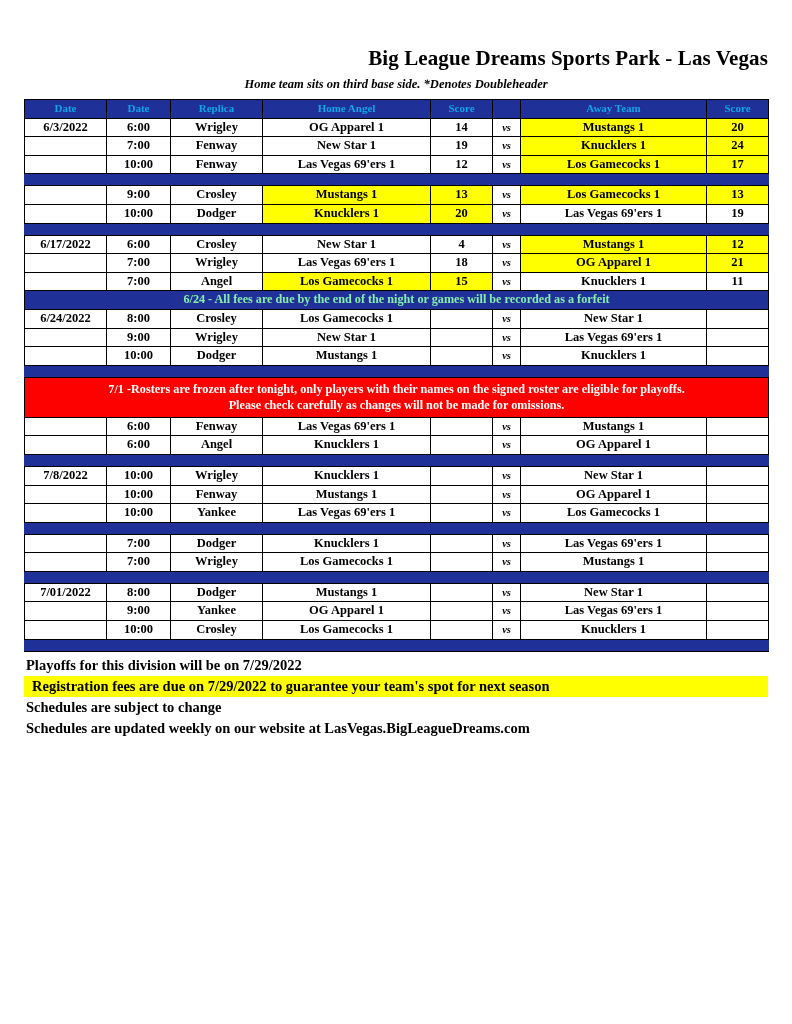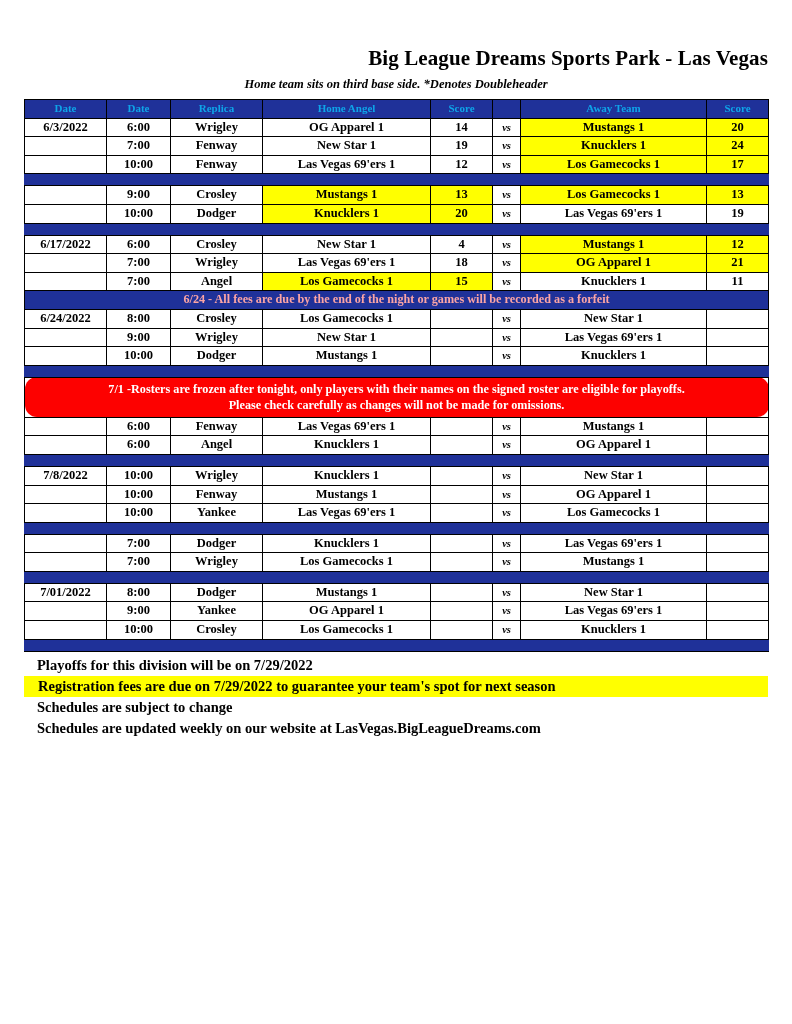--- a/index.html
+++ b/index.html
@@ -80,53 +80,51 @@
   }
   tr.blue td {
     background: #1f3199;
     border-left: 1px solid #1f3199;
     border-right: 1px solid #1f3199;
     height: 12px;
     line-height: 12px;
   }
   tr.banner td {
     background: #1f3199;
-    color: #fca5a5;
+    color: #86efac;
     font-size: 12.2px;
     height: 17.6px;
     line-height: 17.6px;
   }
   tr.redbanner td {
     background: #fd0100;
     color: #ffffff;
     font-size: 12.2px;
     height: 18px;
     line-height: 16px;
     padding: 3px 0 4px 0;
     white-space: normal;
-    border-radius: 12px;
   }
   .hl { background: #ffff00; }
   .footer {
     margin-top: 3px;
   }
   .footer div {
     font-weight: bold;
     font-size: 14.5px;
     line-height: 21px;
   }
   .footer .yellow {
     background: #ffff00;
     display: block;
     width: 744px;
-    padding-left: 14px;
+    padding-left: 8px;
   }
   .footer .plain {
     padding-left: 2px;
-    margin-left: 11px;
   }
 </style>
 </head>
 <body>
 
 <div class="page">
 
   <div class="title">Big League Dreams Sports Park - Las Vegas</div>
   <div class="note">Home team sits on third base side.  *Denotes Doubleheader</div>
 

